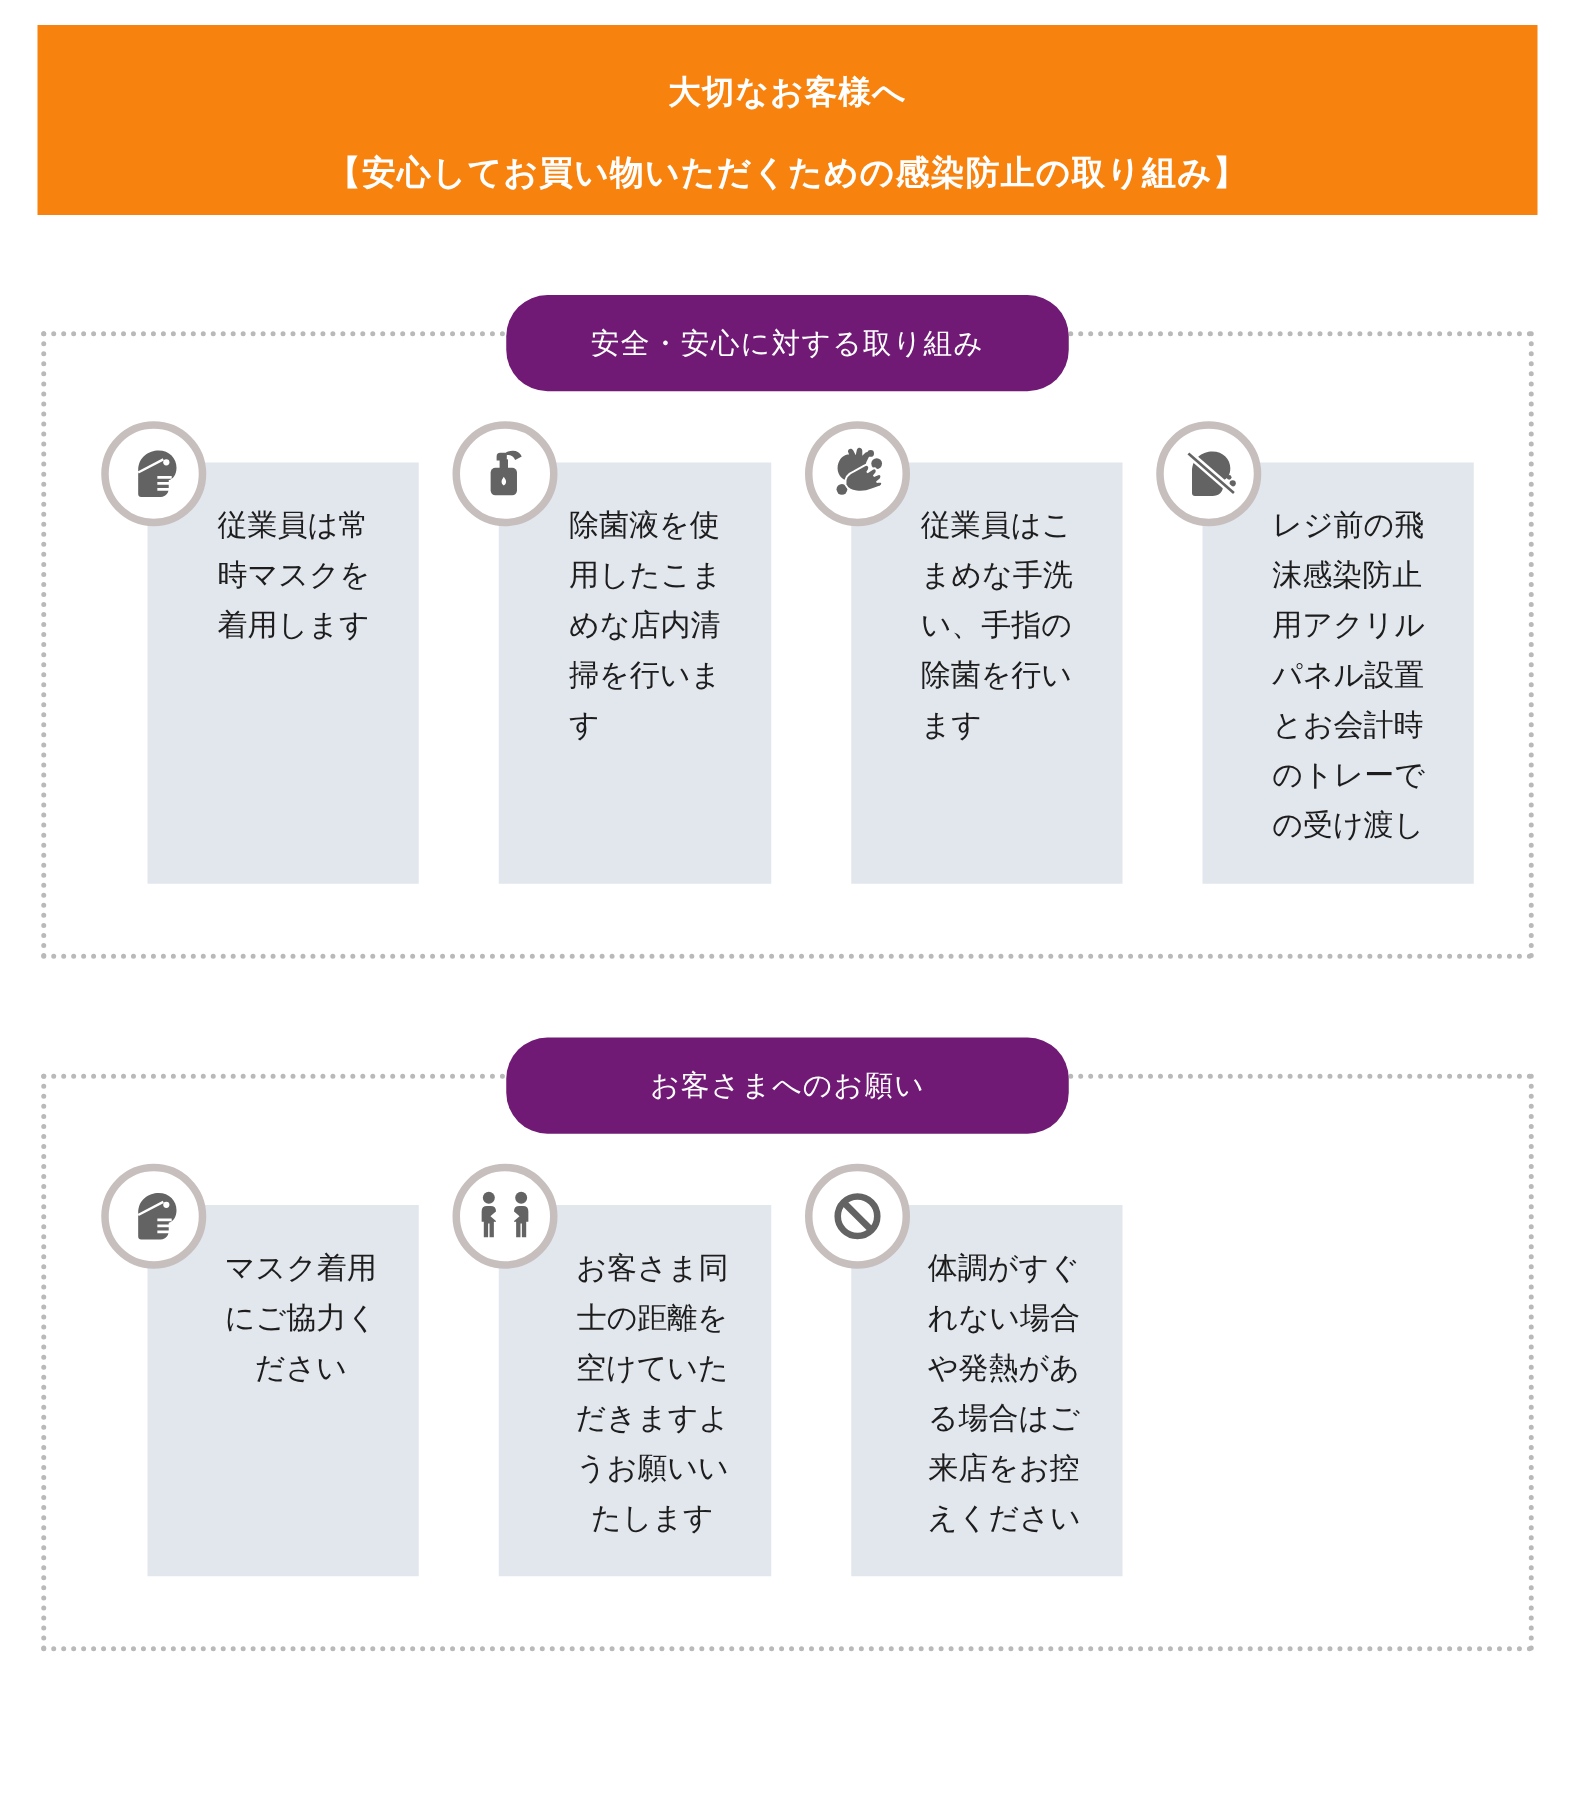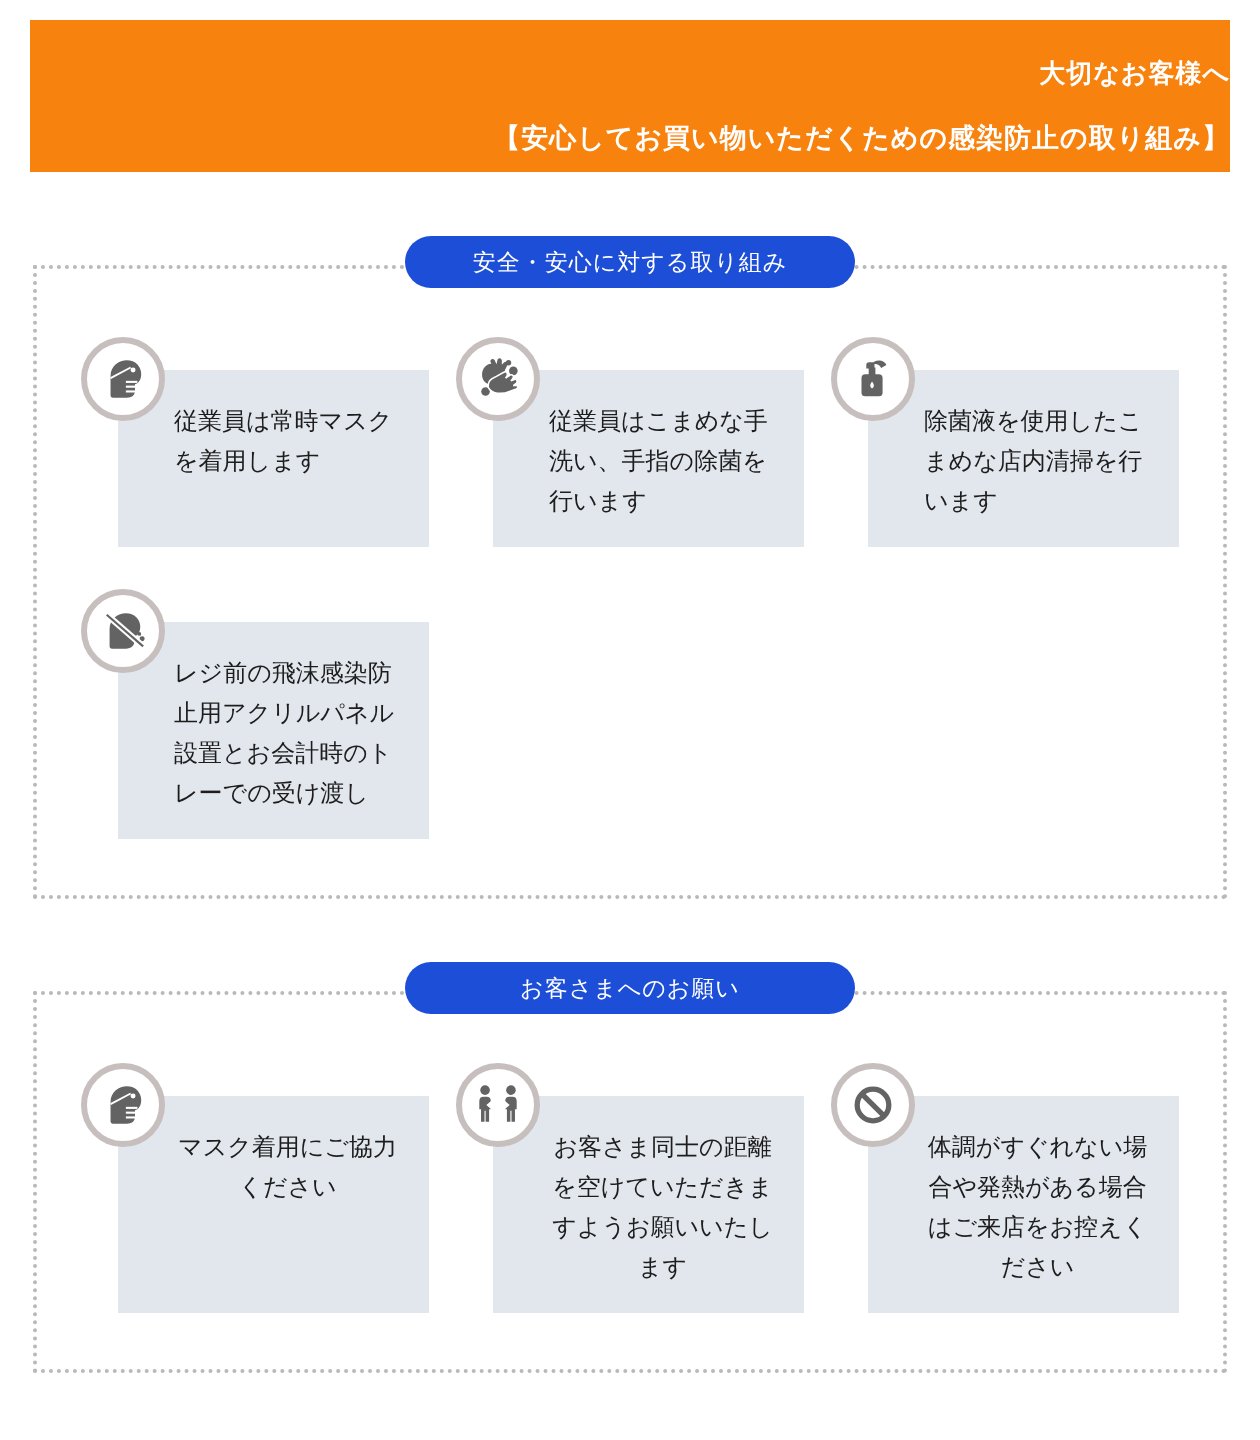--- a/index.html
+++ b/index.html
@@ -11,57 +11,57 @@
     color: #1e1e1e;
   }
   .page { width: 1260px; min-height: 1440px; background: #fff; overflow: hidden; }
 
   
   .header-banner {
     margin: 20px 30px 0;
     height: 152px;
     background: #f8820e;
     color: #ffffff;
-    text-align: right;
+    text-align: center;
     padding-top: 38px;
   }
   .header-line1 { font-size: 26px; font-weight: 700; line-height: 30px; letter-spacing: 1px; }
   .header-line2 { font-size: 27px; font-weight: 700; line-height: 30px; margin-top: 35px; letter-spacing: 1px; }
 
   
   .section {
     position: relative;
     margin: 0 33px;
     border: 4px dotted #b9b9b9;
   }
   .section.first { margin-top: 93px; }
   .section.second { margin-top: 92px; text-align: center; }
 
   .title-pill {
     position: absolute;
     top: -33px;
     left: 50%;
     transform: translateX(-50%);
     width: 450px;
-    height: 52px;
-    background: #1d4ed8;
+    height: 77px;
+    background: #701a75;
     border-radius: 33px;
     color: #ffffff;
     font-size: 23px;
     font-weight: 500;
     letter-spacing: 1px;
     display: flex;
     align-items: center;
     justify-content: center;
     z-index: 3;
   }
 
   .items-grid {
     display: grid;
-    grid-template-columns: 1fr 1fr 1fr;
+    grid-template-columns: 1fr 1fr 1fr 1fr;
     column-gap: 27px;
     row-gap: 42px;
     padding: 68px 44px 56px;
   }
 
   .item {
     position: relative;
     padding-top: 33px;
     display: flex;
     flex-direction: column;
@@ -122,44 +122,44 @@
           </svg>
         </div>
         <div class="item-box">
           <span>従業員は常時マスクを着用します</span>
         </div>
       </div>
 
       <div class="item">
         <div class="icon-circle">
           <svg viewBox="0 0 48 48" fill="#636363" xmlns="http://www.w3.org/2000/svg">
+            <path d="M16 19 h14 a4 4 0 0 1 4 4 v15 a4 4 0 0 1 -4 4 h-14 a4 4 0 0 1 -4 -4 v-15 a4 4 0 0 1 4 -4 z"></path>
+            <rect x="19.5" y="12" width="7" height="8"></rect>
+            <path d="M17 13 v-3.5 a3 3 0 0 1 3 -3 h5.5 v6.5 z"></path>
+            <path d="M25 6 c6 -2.5 11 -1 13 3.5 l-5.5 3 c-1.5 -3 -4 -4.5 -7.5 -4 z"></path>
+            <path d="M23 26.5 q3.8 5 0 7.4 q-3.8 -2.4 0 -7.4 z" fill="#ffffff"></path>
+          </svg>
+        </div>
+        <div class="item-box">
+          <span>除菌液を使用したこまめな店内清掃を行います</span>
+        </div>
+      </div>
+
+      <div class="item">
+        <div class="icon-circle">
+          <svg viewBox="0 0 48 48" fill="#636363" xmlns="http://www.w3.org/2000/svg">
             <circle cx="35" cy="7" r="2.8"></circle>
             <circle cx="40" cy="15.5" r="4.5"></circle>
             <circle cx="11" cy="37" r="4.5"></circle>
             <path d="M13 29 C7 26 6 18 9 13 C11 9.5 14 8 17 8 L16 5.5 C16 3 19 2 20.5 4.5 L22.5 8.5 L23.5 4 C24.5 1.5 27.5 2 28 4.5 L28 9 L30.5 6.5 C32.5 5 35 6.5 34 9 L31.5 14 C29 24 22 28.5 13 29 Z"></path>
             <path d="M14 33 C13 28 16 24 21 22 L30 17 C32.5 15.5 34.5 18 33.5 20.5 L32 23 L36.5 20 C39 18.5 41 21 39.5 23.5 L37.5 26 L41 24.5 C43.5 23.5 45 26.5 43 28.5 L40 31 L42.5 30.5 C45 30.5 45.5 33.5 43 34.5 L36 37 C28 40.5 17 39.5 14 33 Z" stroke="#ffffff" stroke-width="1.6"></path>
           </svg>
         </div>
         <div class="item-box">
           <span>従業員はこまめな手洗い、手指の除菌を行います</span>
-        </div>
-      </div>
-
-      <div class="item">
-        <div class="icon-circle">
-          <svg viewBox="0 0 48 48" fill="#636363" xmlns="http://www.w3.org/2000/svg">
-            <path d="M16 19 h14 a4 4 0 0 1 4 4 v15 a4 4 0 0 1 -4 4 h-14 a4 4 0 0 1 -4 -4 v-15 a4 4 0 0 1 4 -4 z"></path>
-            <rect x="19.5" y="12" width="7" height="8"></rect>
-            <path d="M17 13 v-3.5 a3 3 0 0 1 3 -3 h5.5 v6.5 z"></path>
-            <path d="M25 6 c6 -2.5 11 -1 13 3.5 l-5.5 3 c-1.5 -3 -4 -4.5 -7.5 -4 z"></path>
-            <path d="M23 26.5 q3.8 5 0 7.4 q-3.8 -2.4 0 -7.4 z" fill="#ffffff"></path>
-          </svg>
-        </div>
-        <div class="item-box">
-          <span>除菌液を使用したこまめな店内清掃を行います</span>
         </div>
       </div>
 
       <div class="item">
         <div class="icon-circle">
           <svg viewBox="0 0 48 48" fill="#636363" xmlns="http://www.w3.org/2000/svg">
             <path d="M10 22 C10 11 19 5.5 27 5.5 C36 5.5 42 12 42 19.5 C42 25 39.5 28.5 36 29.5 L36 34 C36 39.5 32.5 42.5 27 42.5 L12.5 42.5 C11 42.5 10 41.5 10 40 Z"></path>
             <circle cx="41" cy="27" r="2"></circle>
             <circle cx="44" cy="32" r="2.6"></circle>
             <circle cx="40" cy="34.5" r="1.8"></circle>

